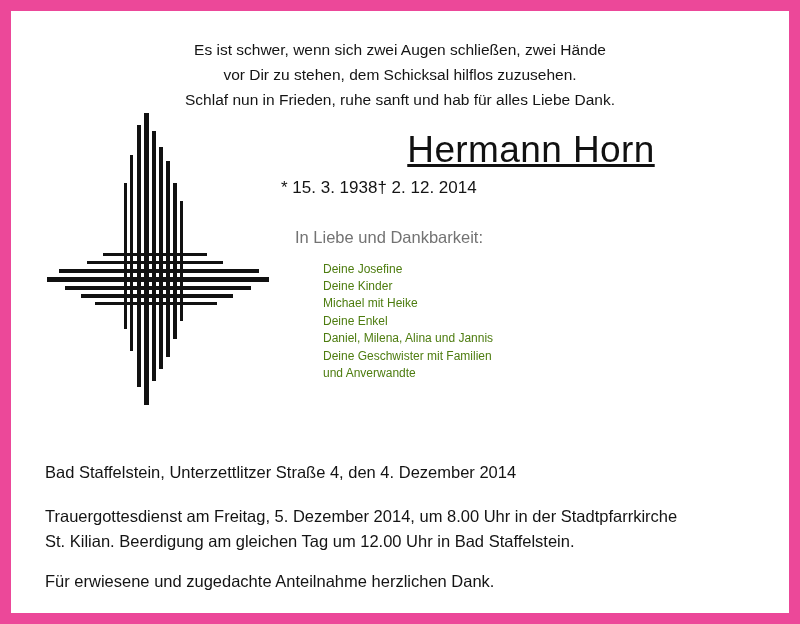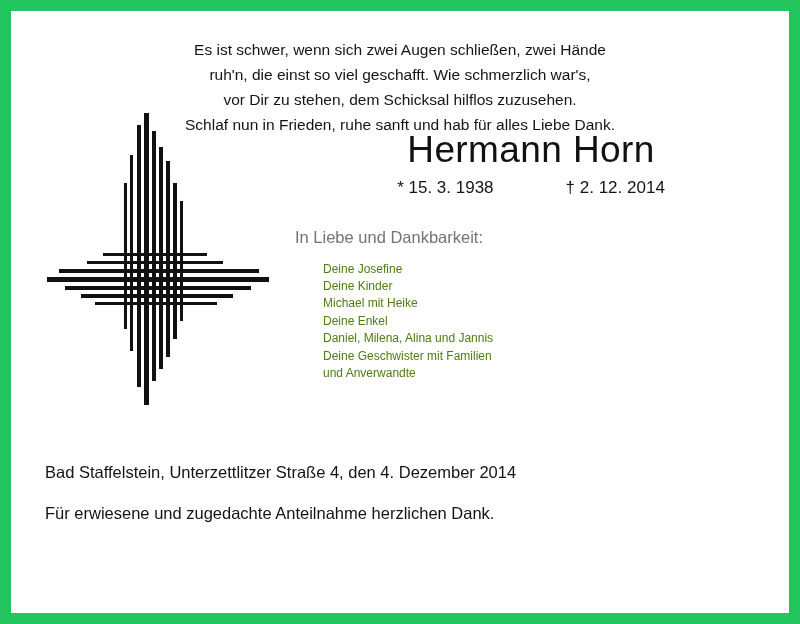--- a/index.html
+++ b/index.html
@@ -13,21 +13,21 @@
     height: 624px;
     font-family: "Liberation Sans", sans-serif;
     color: #1a1a1a;
     overflow: hidden;
   }
   .notice {
     position: relative;
     width: 800px;
     height: 624px;
     background: #ffffff;
-    border: 11px solid #22c55e;
+    border: 11px solid #ec4899;
     padding: 0;
   }
   .inner {
     position: relative;
     width: 100%;
     height: 100%;
     background: #ffffff;
   }
 
   
@@ -58,25 +58,25 @@
     width: 500px;
   }
   .name {
     text-align: center;
     font-size: 37px;
     font-weight: 400;
     letter-spacing: 0.4px;
     color: #111111;
     margin: 0 0 6px 0;
     line-height: 1.15;
+    text-decoration: underline;
   }
   .dates {
     display: flex;
-    justify-content: center;
-    gap: 72px;
+    justify-content: flex-start;
     font-size: 17px;
     color: #141414;
     margin-bottom: 30px;
   }
   .dates span { white-space: pre; }
 
   .dedication {
     font-size: 16.5px;
     color: #737373;
     margin: 0 0 14px 14px;
@@ -118,21 +118,20 @@
   }
 </style>
 </head>
 <body>
 
 <div class="notice">
   <div class="inner">
 
     <div class="poem">
       <div>Es ist schwer, wenn sich zwei Augen schließen, zwei Hände</div>
-      <div>ruh'n, die einst so viel geschafft. Wie schmerzlich war's,</div>
       <div>vor Dir zu stehen, dem Schicksal hilflos zuzusehen.</div>
       <div>Schlaf nun in Frieden, ruhe sanft und hab für alles Liebe Dank.</div>
     </div>
 
     <div class="cross-area">
       <svg width="245" height="320" viewBox="0 0 245 320">
         <g fill="#111111">
 
           <rect x="108" y="28" width="4" height="262"></rect>
           <rect x="115" y="16" width="5" height="292"></rect>
@@ -168,17 +167,21 @@
         <div>Michael mit Heike</div>
         <div>Deine Enkel</div>
         <div>Daniel, Milena, Alina und Jannis</div>
         <div>Deine Geschwister mit Familien</div>
         <div>und Anverwandte</div>
       </div>
     </div>
 
     <div class="footer">
       <div class="place-line">Bad Staffelstein, Unterzettlitzer Straße 4, den 4. Dezember 2014</div>
+      <div class="service">
+        <div>Trauergottesdienst am Freitag, 5. Dezember 2014, um 8.00 Uhr in der Stadtpfarrkirche</div>
+        <div>St. Kilian. Beerdigung am gleichen Tag um 12.00 Uhr in Bad Staffelstein.</div>
+      </div>
       <div class="thanks">Für erwiesene und zugedachte Anteilnahme herzlichen Dank.</div>
     </div>
 
   </div>
 </div>
 
 </body></html>

